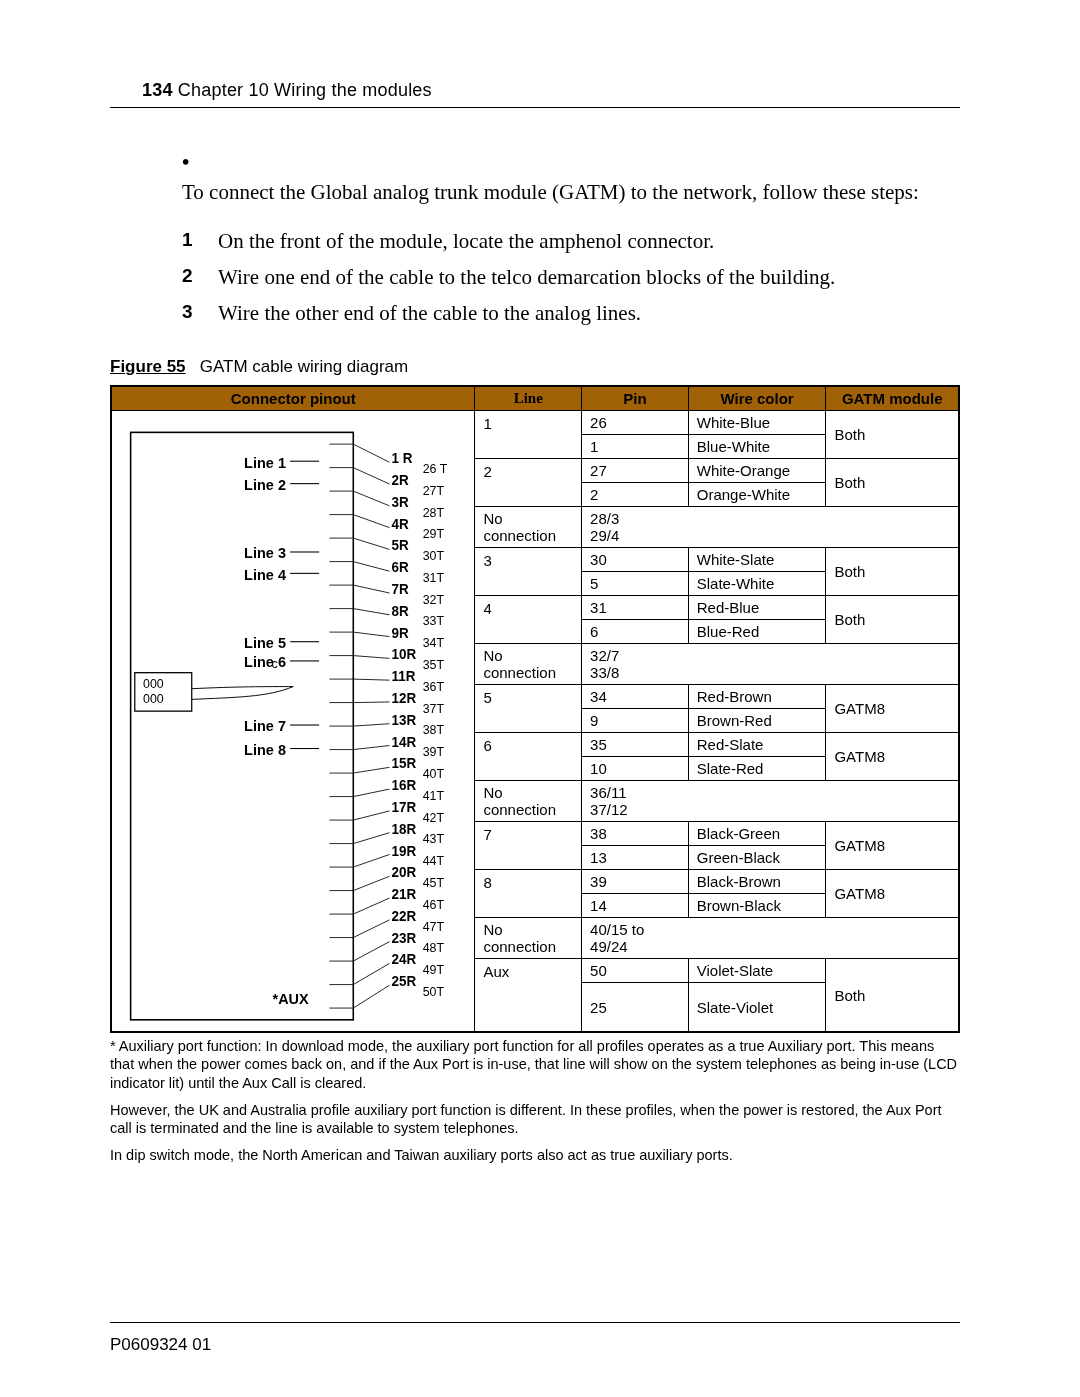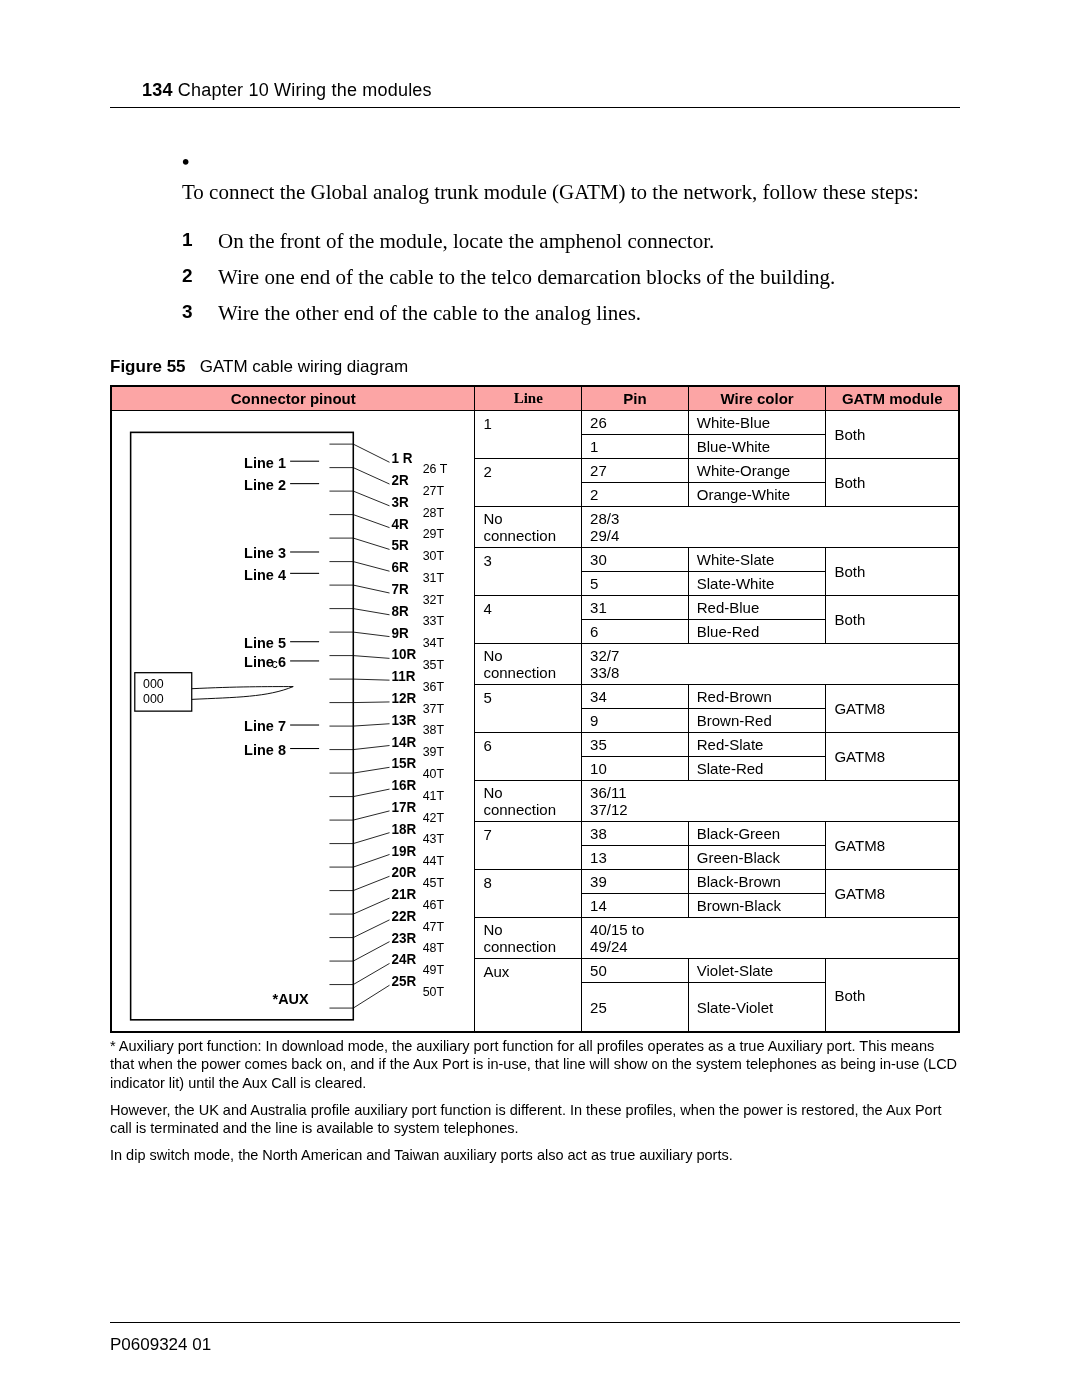--- a/index.html
+++ b/index.html
@@ -35,32 +35,32 @@
   .bullet-row { display: flex; margin-bottom: 4px; }
   .bullet-row .dot { width: 28px; text-align: left; font-weight: bold; font-size: 21px; }
   .ol { margin: 0 0 10px 72px; }
   .ol-row { display: flex; font-size: 21px; line-height: 1.7; }
   .ol-row .num { font-family: Arial, Helvetica, sans-serif; font-weight: bold; width: 36px; font-size: 19px; }
   .fig-caption {
     font-family: Arial, Helvetica, sans-serif;
     font-size: 17px;
     margin: 26px 0 8px 0;
   }
-  .fig-caption .b { font-weight: bold; }
+  .fig-caption .b { font-weight: bold; text-decoration: underline; }
 
   
   .fig-table {
     border: 2px solid #000;
     border-collapse: collapse;
     width: 100%;
     font-family: Arial, Helvetica, sans-serif;
     font-size: 15px;
   }
   .fig-table th {
-    background: #fca5a5;
+    background: #a16207;
     border: 1.5px solid #000;
     font-weight: bold;
     text-align: center;
     padding: 3px 6px;
     font-size: 15px;
   }
   .fig-table td {
     border: 1px solid #000;
     padding: 3px 8px;
     vertical-align: middle;

